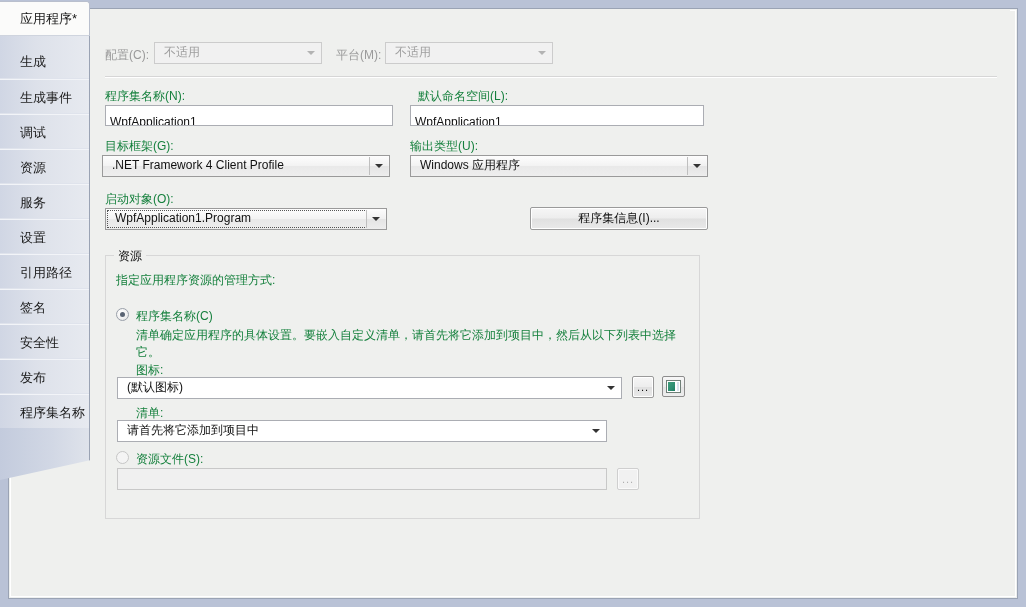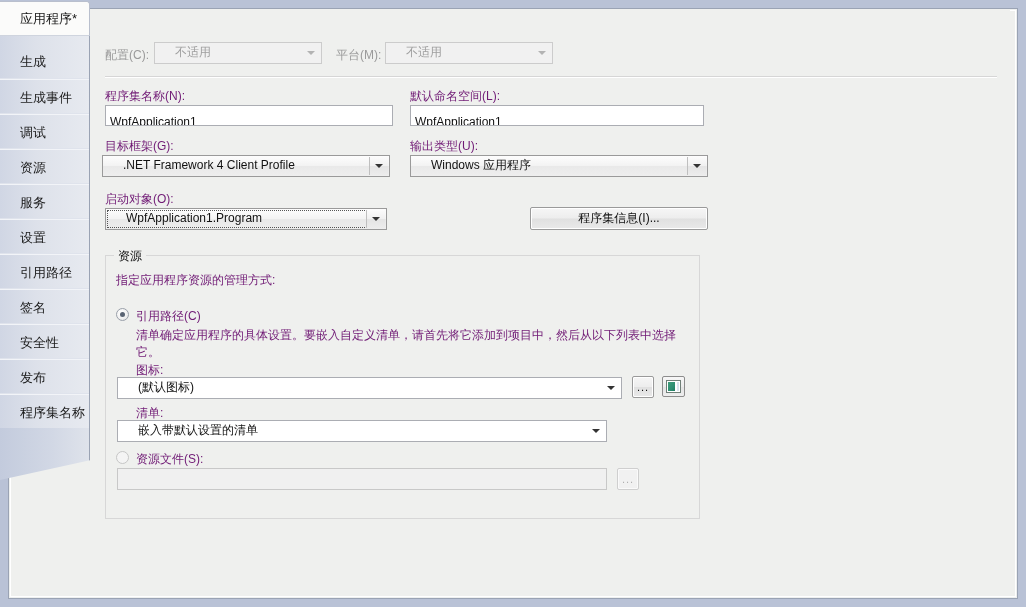--- a/index.html
+++ b/index.html
@@ -83,21 +83,21 @@
 
   
   .content {
     position: absolute;
     left: 90px; top: 9px;
     width: 920px; height: 582px;
     background: #eff0ee;
     overflow: hidden;
   }
 
-  .lbl { font-size: 12px; color: #701a75; white-space: nowrap; }
+  .lbl { font-size: 12px; color: #15803d; white-space: nowrap; }
   .lbl.dim { color: #9a9a9a; }
 
   
   .txtbox {
     box-sizing: border-box;
     height: 21px;
     background: #ffffff;
     border: 1px solid #abadb3;
     padding: 8px 4px;
     font-size: 12px;
@@ -108,21 +108,21 @@
   }
   .txtbox.disabled { background: #f0f0f0; border-color: #c8c8c8; color: #9a9a9a; }
 
   .combo {
     box-sizing: border-box;
     height: 22px;
     background: linear-gradient(to bottom, #fdfdfd 0%, #f3f3f3 48%, #e9e9e9 52%, #eeeeee 100%);
     border: 1px solid #9a9a9a;
     font-size: 12px;
     line-height: 19px;
-    padding-left: 20px;
+    padding-left: 9px;
     color: #111;
     position: relative;
     white-space: nowrap;
     overflow: hidden;
   }
   .combo.white {
     background: #ffffff;
     border: 1px solid #abadb3;
   }
   .combo.disabled {
@@ -283,21 +283,21 @@
       <span>不适用</span>
       <span class="arrowbox"></span>
       <span class="arrow"></span>
     </div>
 
     <div class="sep" style="left:15px; top:67px; width:892px;"></div>
 
     <div class="lbl" style="position:absolute; left:15px; top:79px;">程序集名称(N):</div>
     <div class="txtbox" style="position:absolute; left:15px; top:96px; width:288px;">WpfApplication1</div>
 
-    <div class="lbl" style="position:absolute; left:320px; top:79px;">默认命名空间(L):</div>
+    <div class="lbl" style="position:absolute; left:328px; top:79px;">默认命名空间(L):</div>
     <div class="txtbox" style="position:absolute; left:320px; top:96px; width:294px;">WpfApplication1</div>
 
     <div class="lbl" style="position:absolute; left:15px; top:129px;">目标框架(G):</div>
     <div class="combo" style="position:absolute; left:12px; top:146px; width:288px;">
       <span>.NET Framework 4 Client Profile</span>
       <span class="arrowbox"></span>
       <span class="arrow"></span>
     </div>
 
     <div class="lbl" style="position:absolute; left:320px; top:129px;">输出类型(U):</div>
@@ -317,38 +317,38 @@
 
     <div class="group" style="left:15px; top:246px; width:595px; height:264px;">
       <span class="group-title">资源</span>
     </div>
 
     <div class="lbl" style="position:absolute; left:26px; top:263px;">指定应用程序资源的管理方式:</div>
 
     <div class="radio" style="left:26px; top:299px;">
       <span class="dot"></span>
     </div>
-    <div class="lbl" style="position:absolute; left:46px; top:299px;">引用路径(C)</div>
+    <div class="lbl" style="position:absolute; left:46px; top:299px;">程序集名称(C)</div>
 
     <div class="lbl" style="position:absolute; left:46px; top:318px; width:546px; white-space:normal; line-height:17px;">清单确定应用程序的具体设置。要嵌入自定义清单，请首先将它添加到项目中，然后从以下列表中选择它。</div>
 
     <div class="lbl" style="position:absolute; left:46px; top:353px;">图标:</div>
     <div class="combo white" style="position:absolute; left:27px; top:368px; width:505px;">
       <span>(默认图标)</span>
       <span class="arrowbox"></span>
       <span class="arrow"></span>
     </div>
     <div class="btn ellipsis" style="position:absolute; left:542px; top:367px; width:22px; height:22px;">...</div>
     <div class="icon-preview" style="position:absolute; left:572px; top:367px; width:23px; height:21px;">
       <span class="glyph"></span>
     </div>
 
     <div class="lbl" style="position:absolute; left:46px; top:396px;">清单:</div>
     <div class="combo white" style="position:absolute; left:27px; top:411px; width:490px;">
-      <span>嵌入带默认设置的清单</span>
+      <span>请首先将它添加到项目中</span>
       <span class="arrowbox"></span>
       <span class="arrow"></span>
     </div>
 
     <div class="radio disabled" style="left:26px; top:442px;"></div>
     <div class="lbl" style="position:absolute; left:46px; top:442px;">资源文件(S):</div>
 
     <div class="txtbox disabled" style="position:absolute; left:27px; top:459px; width:490px; height:22px;"></div>
     <div class="btn ellipsis disabled" style="position:absolute; left:527px; top:459px; width:22px; height:22px;">...</div>
 

